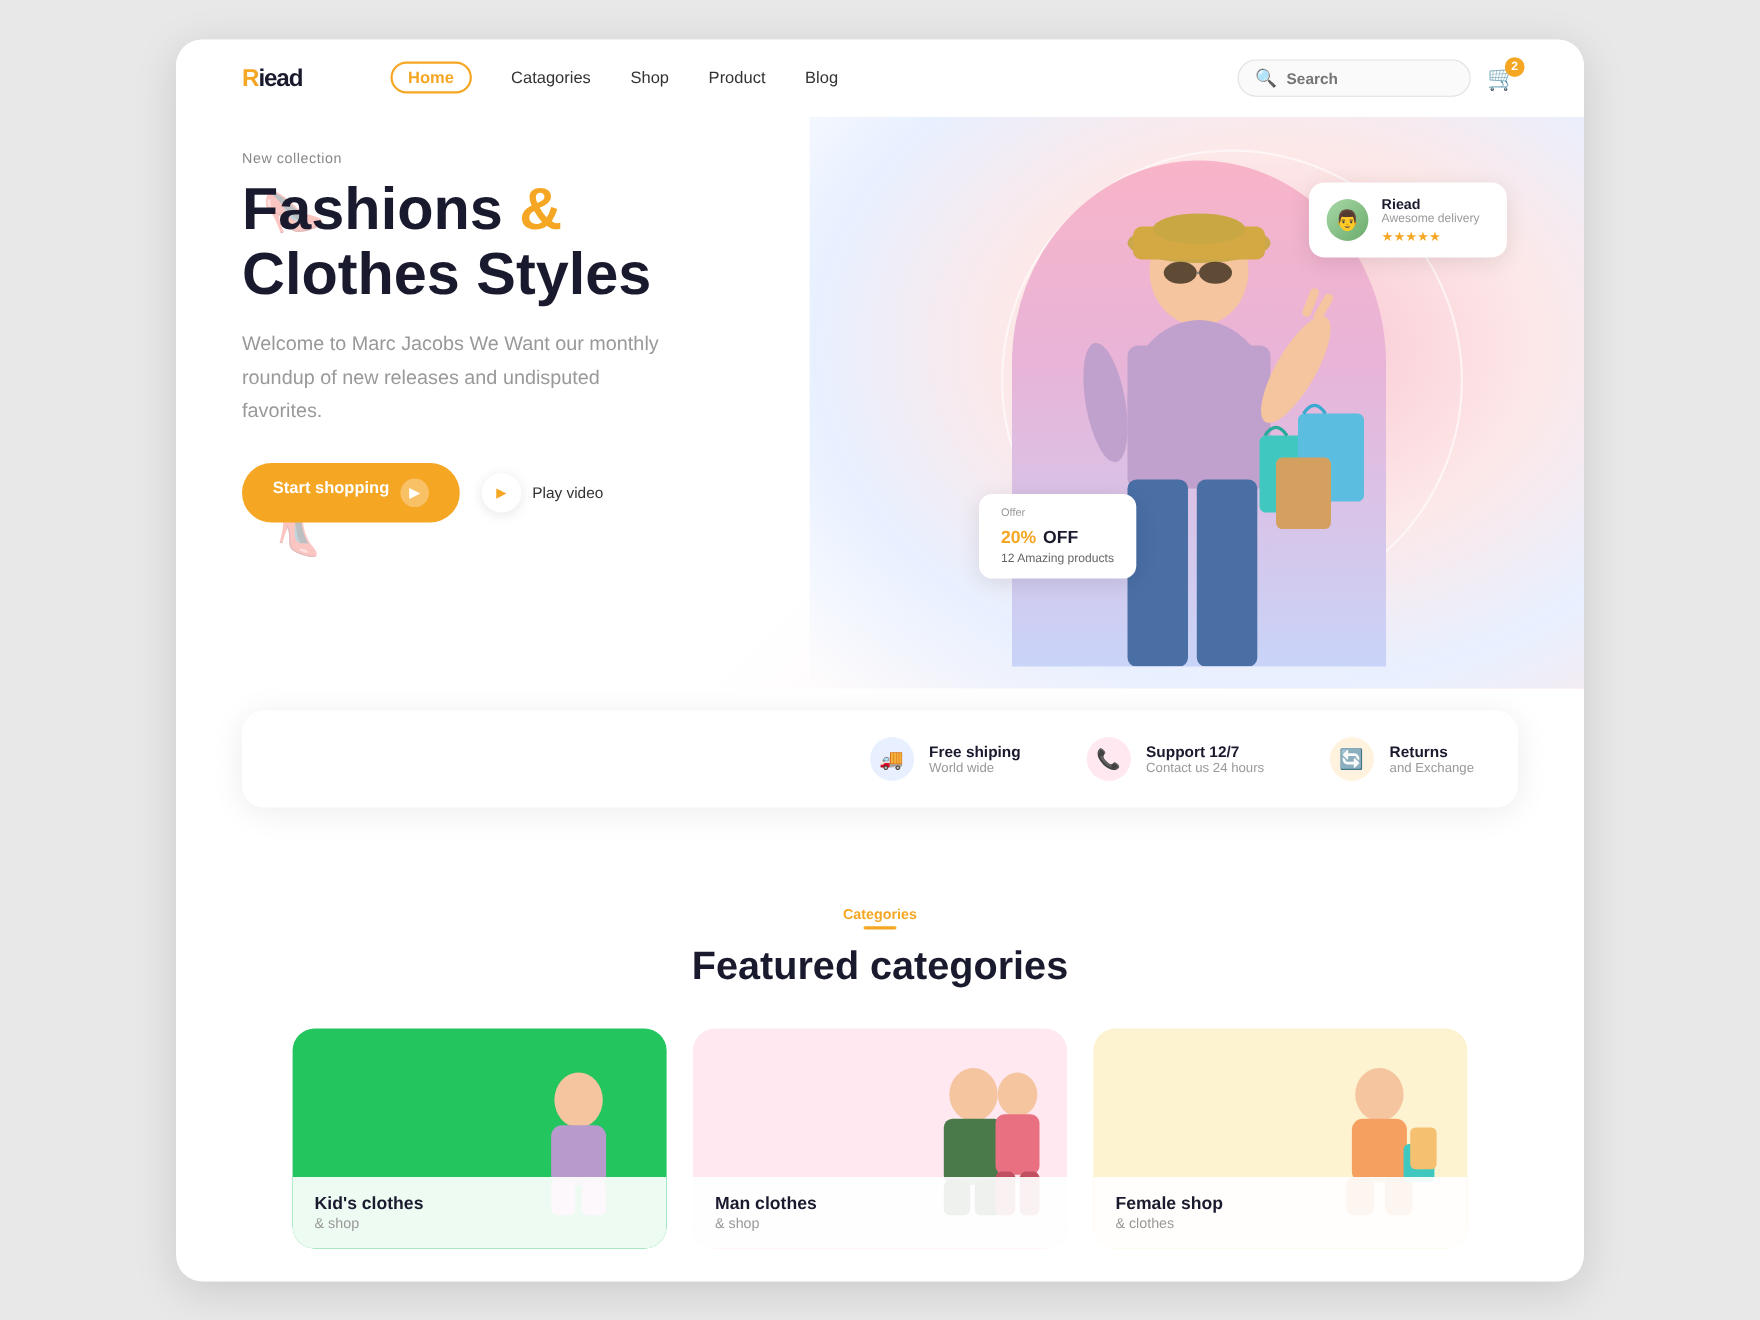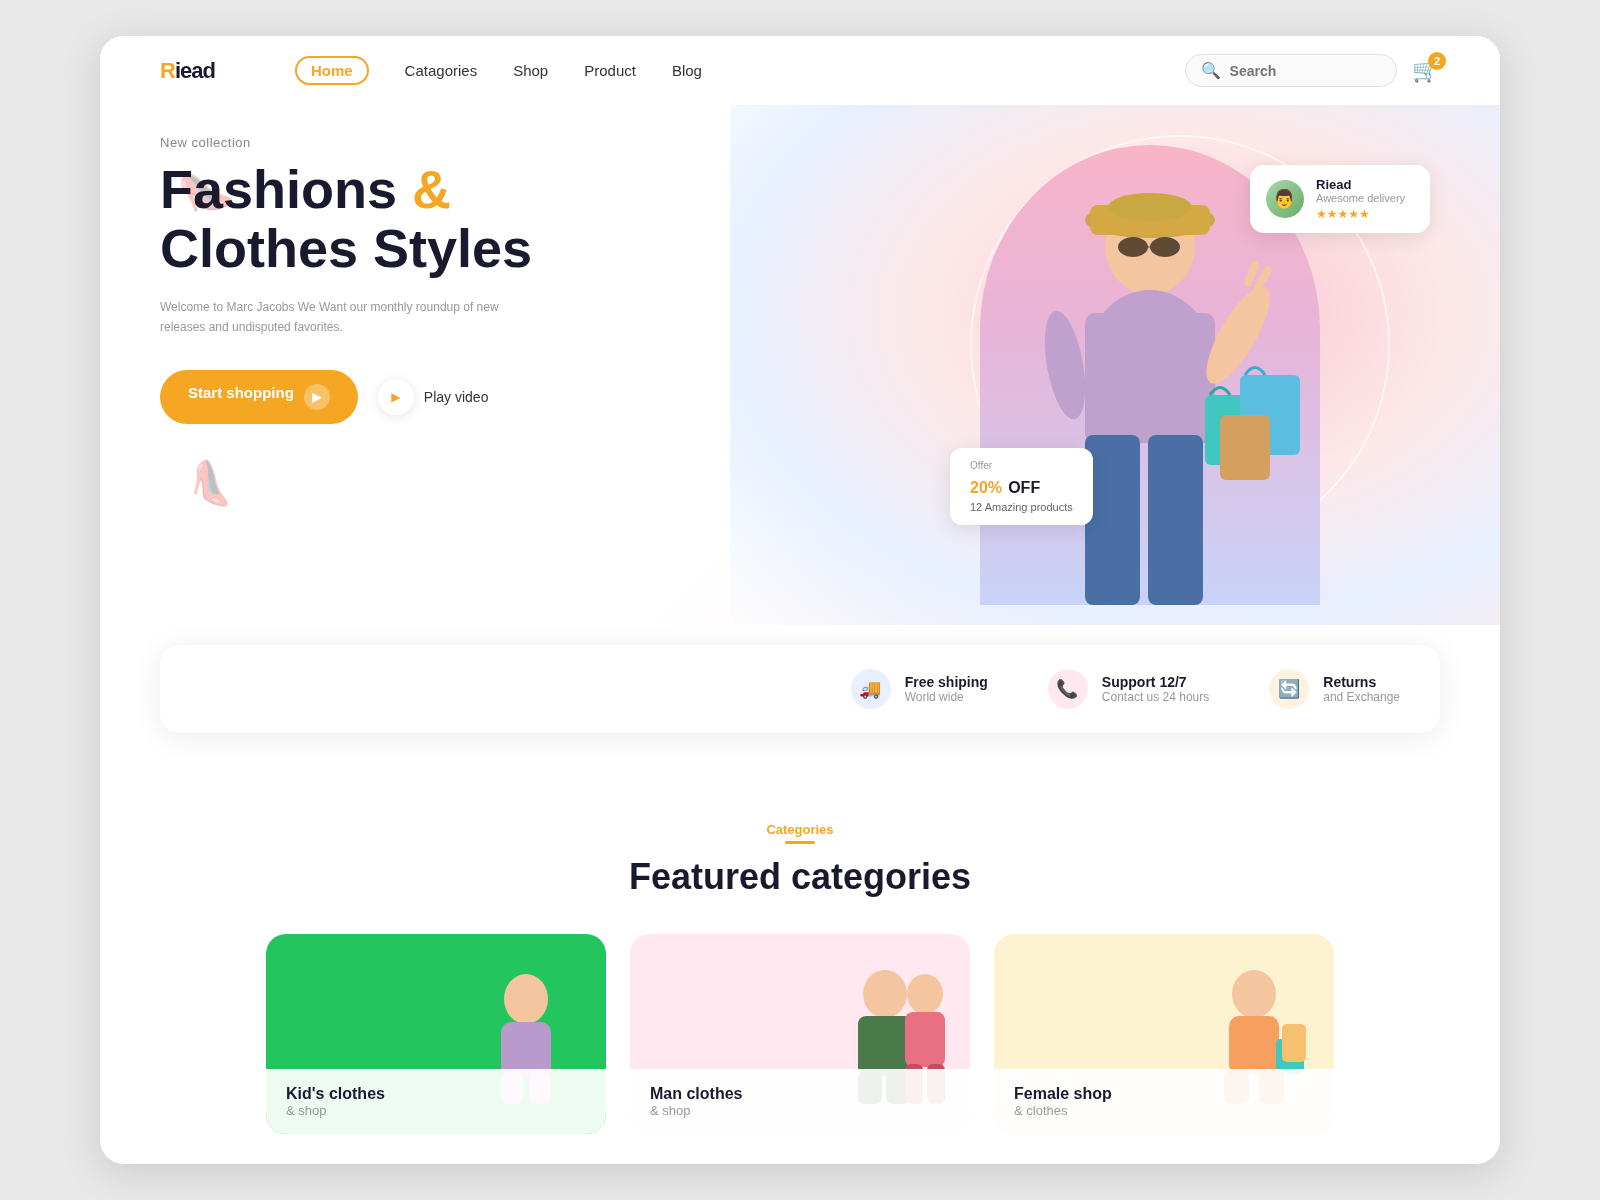--- a/index.html
+++ b/index.html
@@ -5,21 +5,21 @@
     * { margin: 0; padding: 0; box-sizing: border-box; }
     body {
       background: #e8e8e8;
       display: flex;
       align-items: center;
       justify-content: center;
       min-height: 100vh;
       font-family: 'Segoe UI', Arial, sans-serif;
     }
     .browser-frame {
-      width: 1400px;
+      width: 1280px;
       min-height: 960px;
       background: #fff;
       border-radius: 24px;
       overflow: hidden;
       box-shadow: 0 8px 40px rgba(0,0,0,0.13);
       position: relative;
     }
 
     
     .navbar {
@@ -134,21 +134,21 @@
       font-size: 54px;
       font-weight: 800;
       color: #1a1a2e;
       line-height: 1.1;
       margin-bottom: 18px;
     }
     .hero-title .amp {
       color: #f5a623;
     }
     .hero-desc {
-      font-size: 12px;
+      font-size: 18px;
       color: #999;
       line-height: 1.7;
       margin-bottom: 32px;
       max-width: 380px;
     }
     .hero-buttons {
       display: flex;
       align-items: center;
       gap: 20px;
     }

